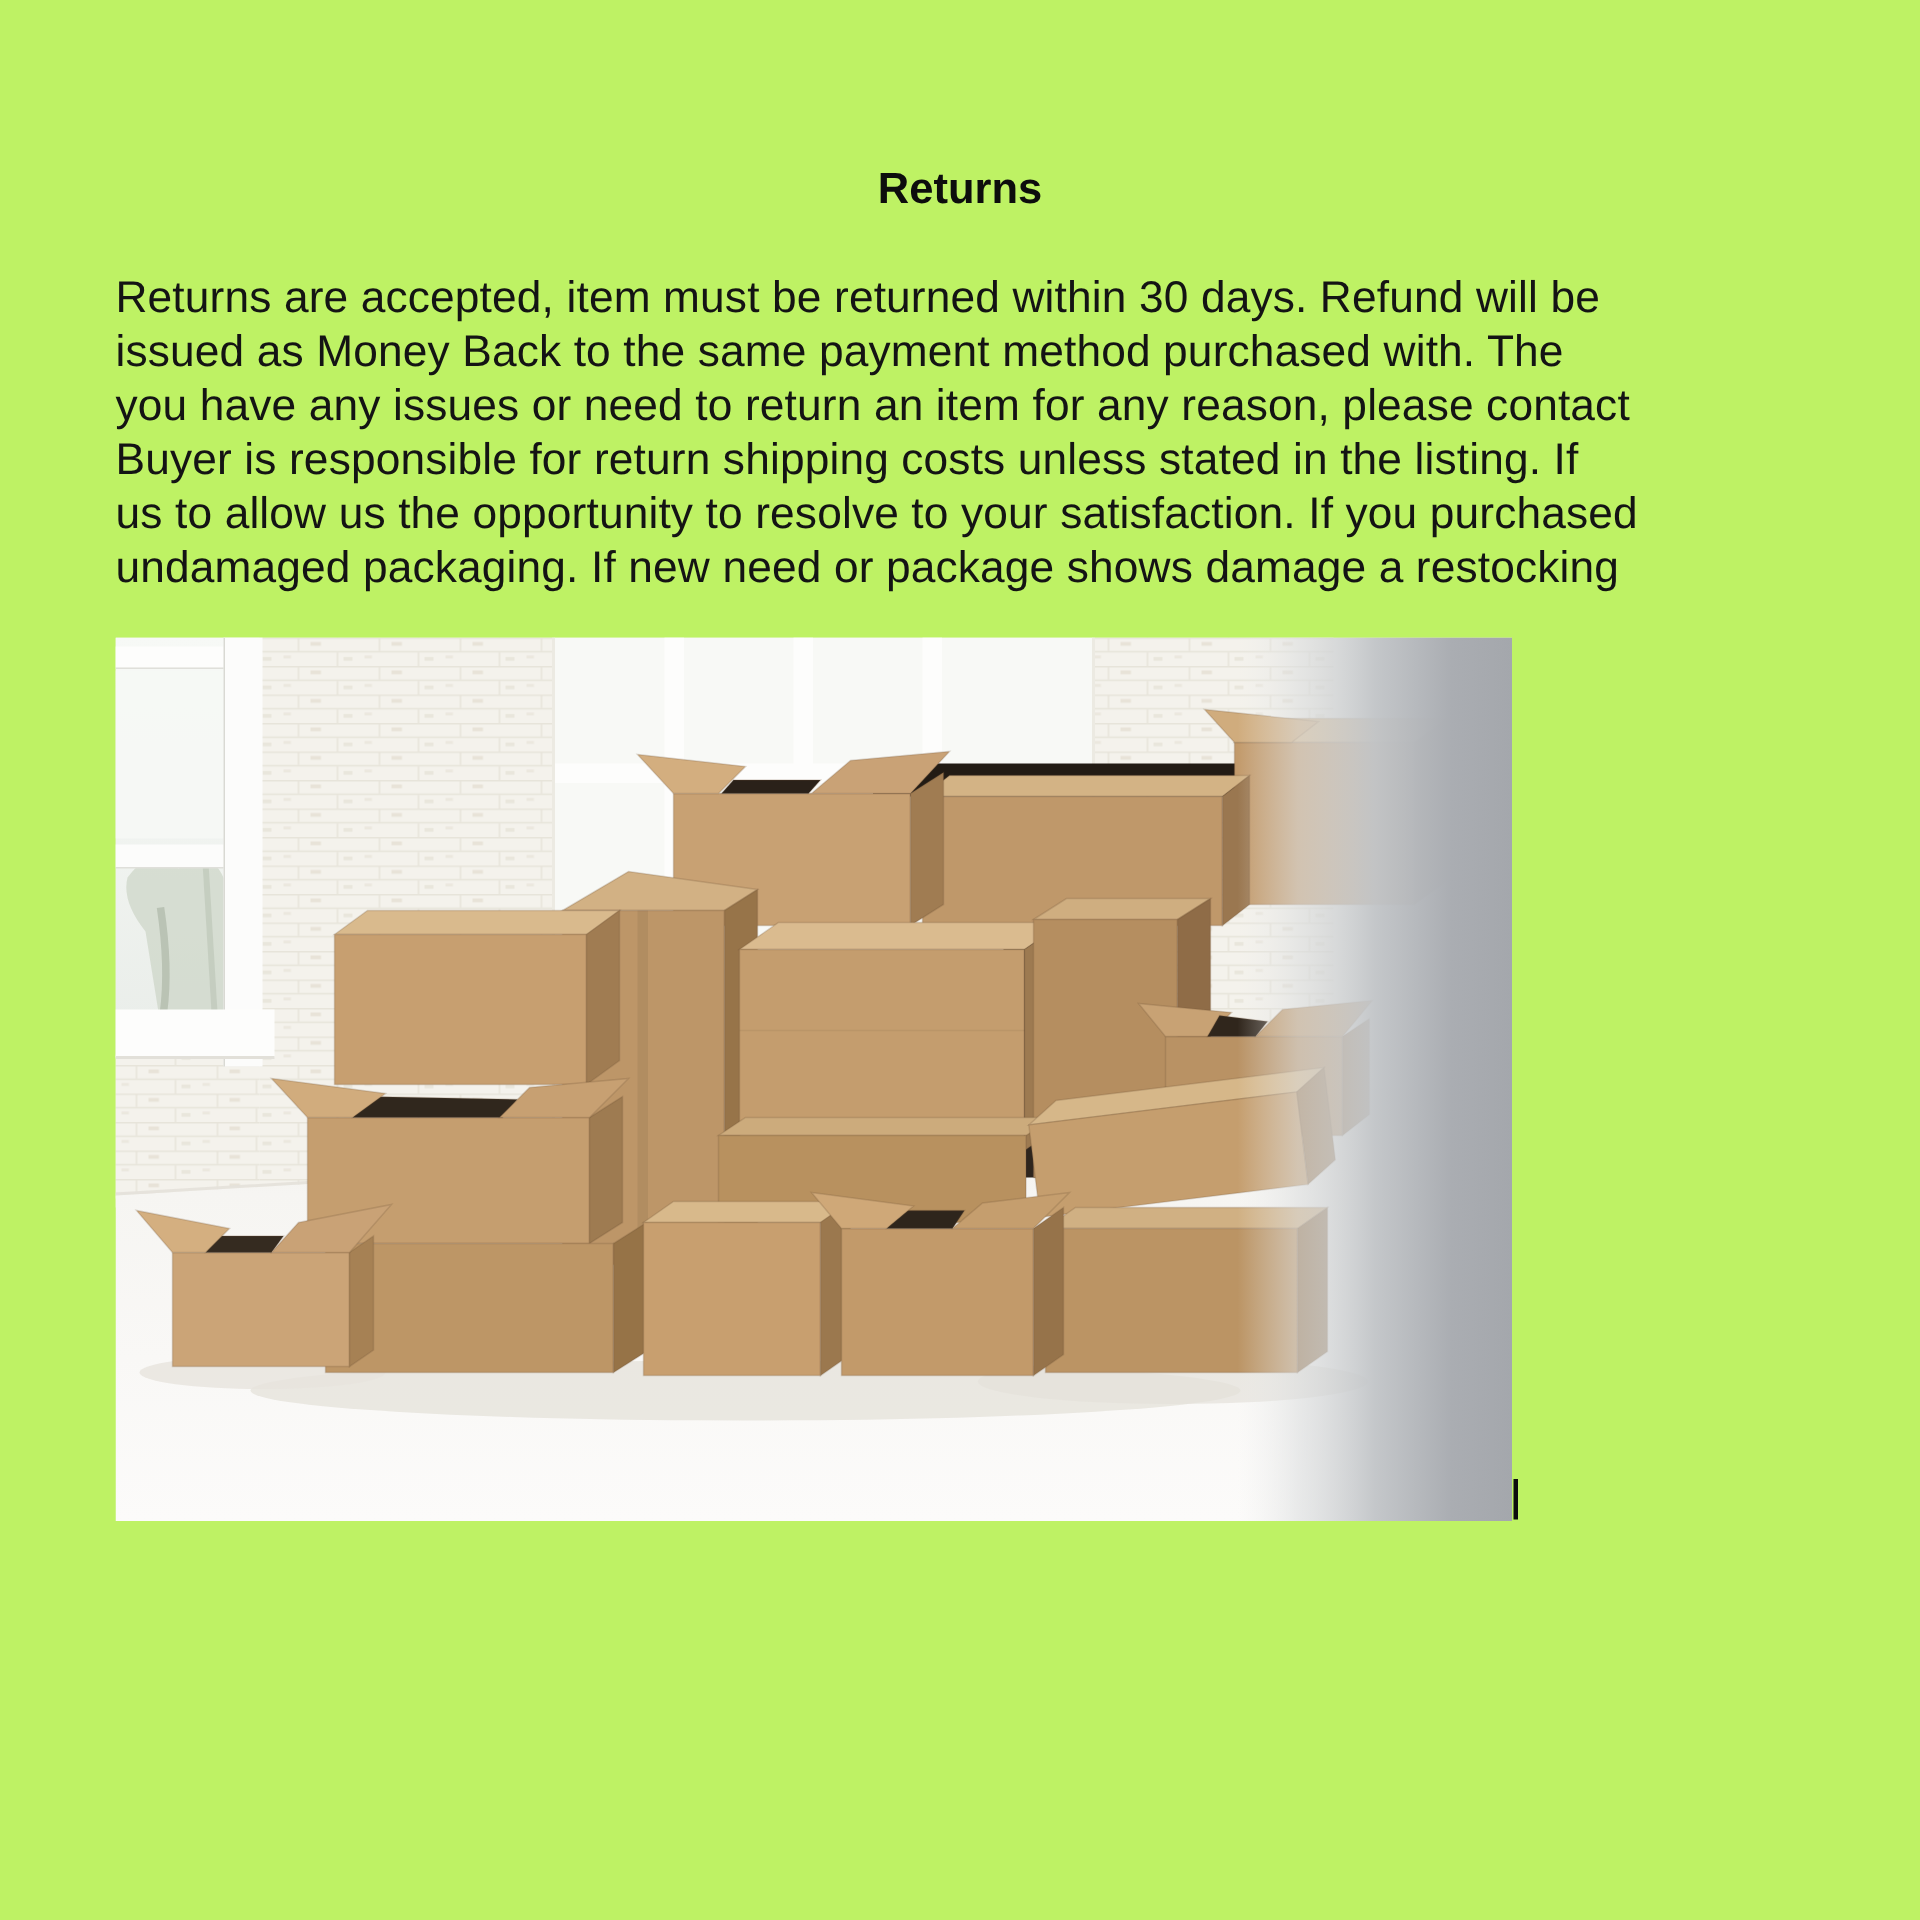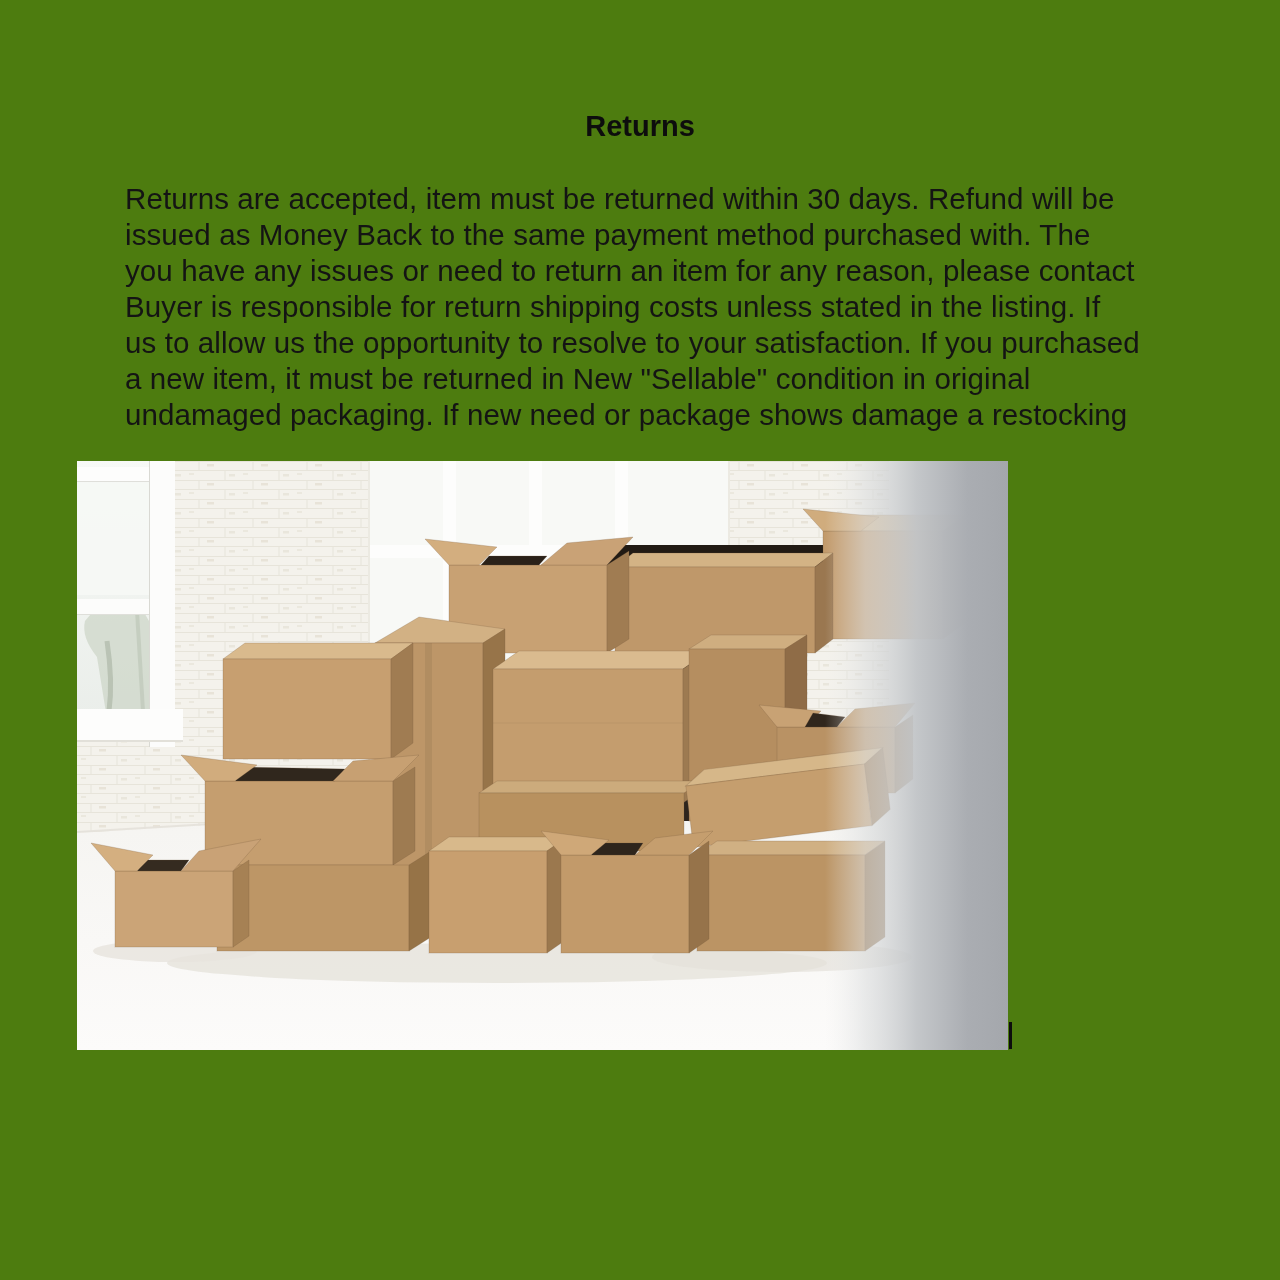--- a/index.html
+++ b/index.html
@@ -1,44 +1,43 @@
 <!DOCTYPE html>
 <html><head>
 <meta charset="utf-8">
 <style>
   html,body { margin:0; padding:0; background:#ffffff; }
   .page {
     position:relative; width:1280px; height:1280px;
-    background:#4d7c0f; overflow:hidden;
+    background:#bef264; overflow:hidden;
     font-family:"Liberation Sans", sans-serif; color:#141414;
   }
   .title {
     padding-top:108px; margin:0; text-align:center;
     font-size:29px; font-weight:bold; line-height:36px; color:#0d0d0d;
   }
   .body-text { margin:37px 0 0 77px; font-size:29.5px; line-height:36px; letter-spacing:0.1px; }
-  .line { white-space:nowrap;margin-left:48px; }
+  .line { white-space:nowrap; }
   .photo-wrap { position:relative; margin:28px 0 0 77px; width:931px; height:589px; }
   .photo-wrap svg { display:block; width:931px; height:589px; }
   .caret { position:absolute; left:932px; bottom:1px; width:3px; height:27px; background:#0d0d0d; }
 </style>
 </head>
 <body>
 
 <div class="page">
 
   <div class="title">Returns</div>
 
   <div class="body-text">
     <div class="line">Returns are accepted, item must be returned within 30 days. Refund will be</div>
     <div class="line">issued as Money Back to the same payment method purchased with. The</div>
     <div class="line">you have any issues or need to return an item for any reason, please contact</div>
     <div class="line">Buyer is responsible for return shipping costs unless stated in the listing. If</div>
     <div class="line">us to allow us the opportunity to resolve to your satisfaction. If you purchased</div>
-    <div class="line">a new item, it must be returned in New "Sellable" condition in original</div>
     <div class="line">undamaged packaging. If new need or package shows damage a restocking</div>
   </div>
 
   <div class="photo-wrap" role="img" aria-label="Brown cardboard moving boxes stacked on a white floor in a bright room with large windows, white brick walls and a blurred gray wall on the right">
     <svg viewBox="0 0 931 589" xmlns="http://www.w3.org/2000/svg">
       <defs>
         <pattern id="brick" width="54" height="19" patternUnits="userSpaceOnUse">
           <rect width="54" height="19" fill="#f4f2ec"></rect>
           <path d="M0 .5 H54 M0 9.5 H54" stroke="#e7e4da" stroke-width="1"></path>
           <path d="M14 0 V9 M40 10 V19" stroke="#e7e4da" stroke-width="1"></path>

